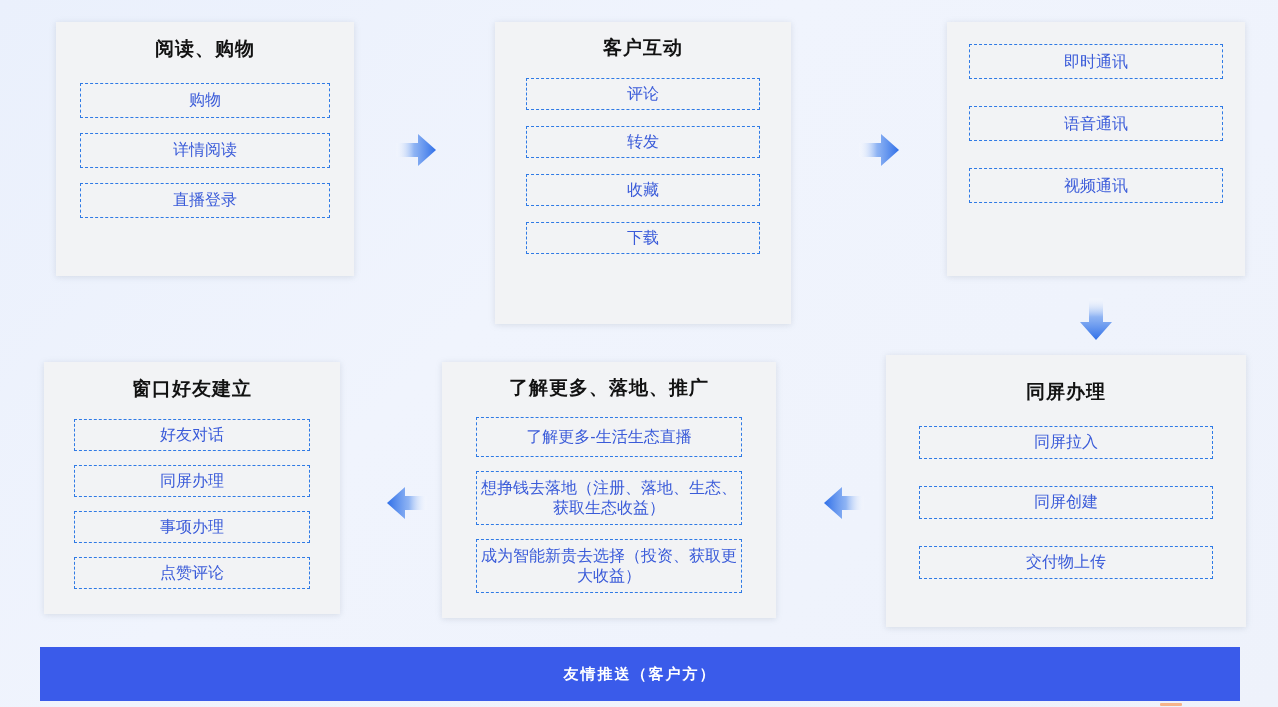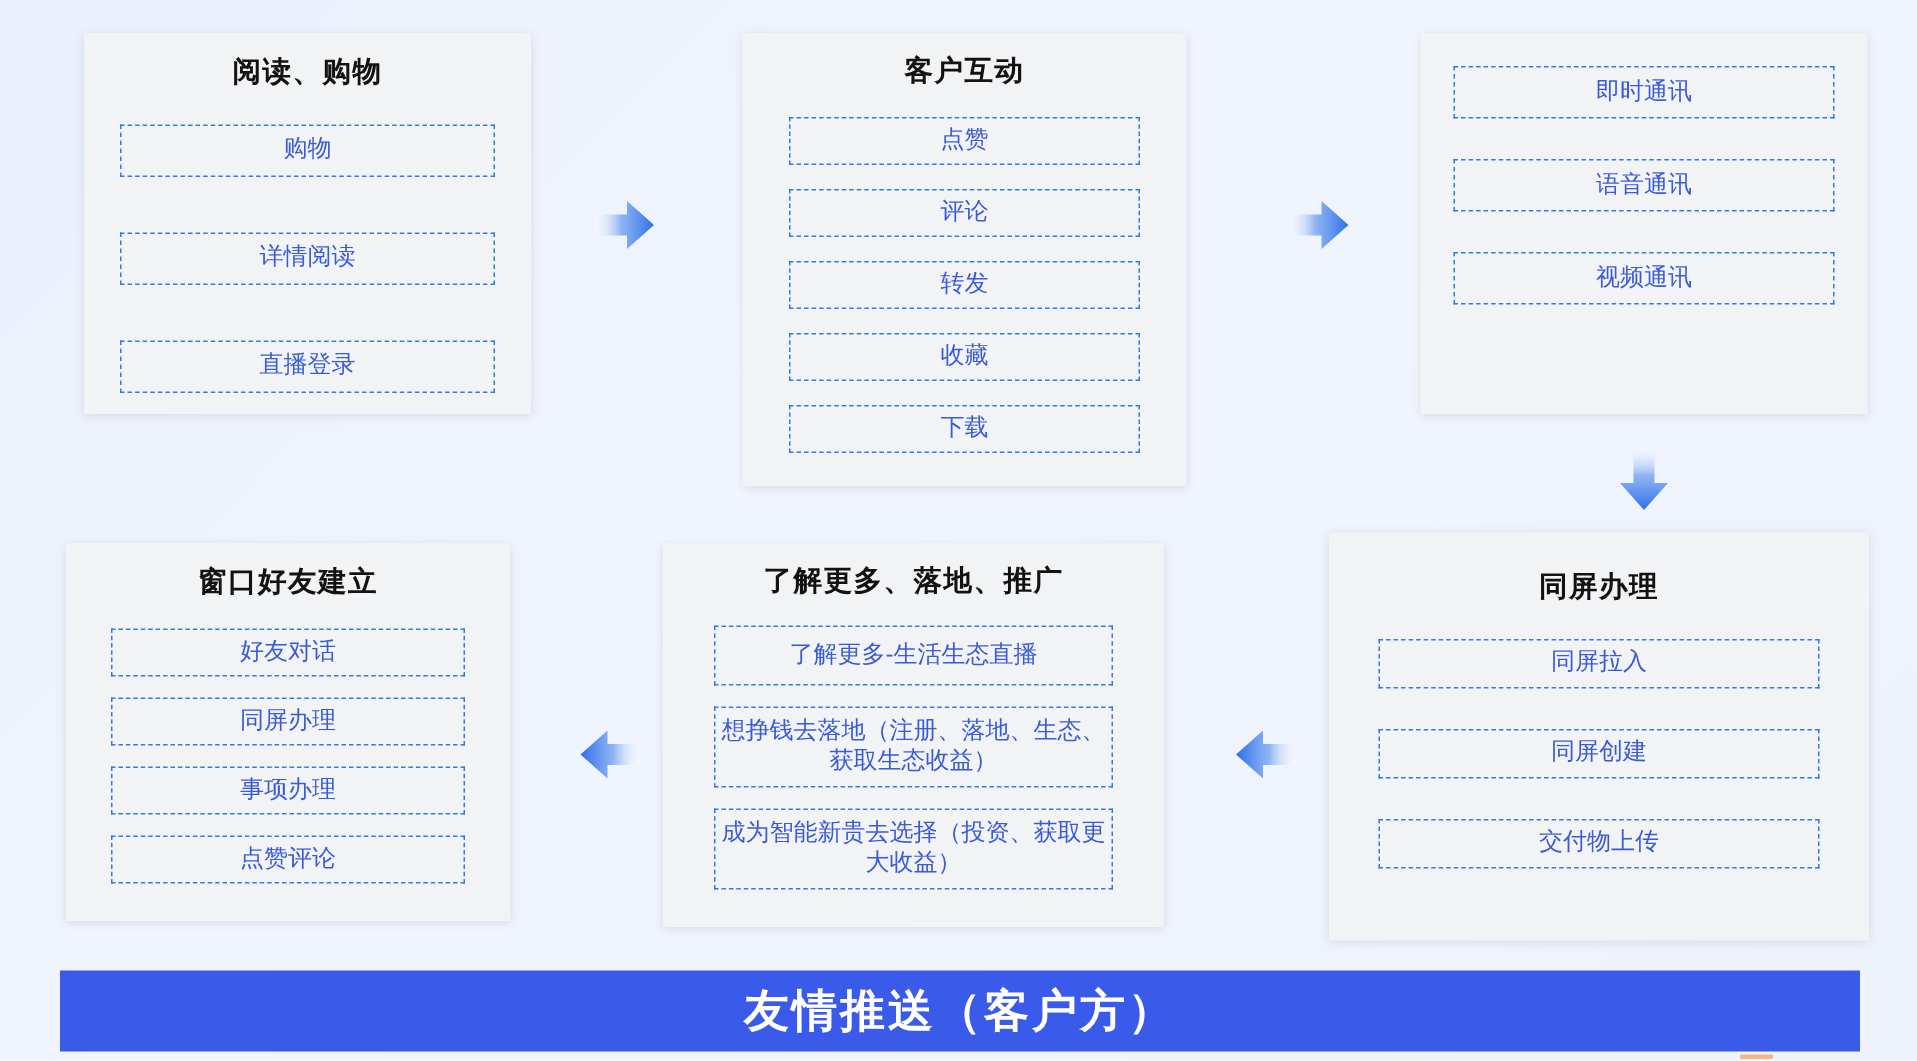--- a/index.html
+++ b/index.html
@@ -50,21 +50,21 @@
     justify-content: center;
     text-align: center;
     box-sizing: border-box;
     line-height: 1.25;
     background: transparent;
   }
 
   
   #card-read-shop { left: 56px; top: 22px; width: 298px; height: 254px; }
   #card-read-shop .card-title { margin-top: 16px; }
-  #card-read-shop .items { margin: 22px 24px 0 24px; gap: 37px; }
+  #card-read-shop .items { margin: 22px 24px 0 24px; gap: 15px; }
   #card-read-shop .item { height: 35px; }
 
   
   #card-interaction { left: 495px; top: 22px; width: 296px; height: 302px; }
   #card-interaction .card-title { margin-top: 15px; }
   #card-interaction .items { margin: 18px 31px 0 31px; gap: 16px; }
   #card-interaction .item { height: 32px; }
 
   
   #card-chat { left: 947px; top: 22px; width: 298px; height: 254px; }
@@ -104,21 +104,21 @@
     top: 647px;
     width: 1200px;
     height: 54px;
     background: #3a5bea;
     display: flex;
     align-items: center;
     justify-content: center;
   }
   #banner .banner-text {
     color: #ffffff;
-    font-size: 30px;
+    font-size: 15px;
     font-weight: bold;
     letter-spacing: 2px;
   }
 
   
   #artifact {
     position: absolute;
     left: 1160px;
     top: 703px;
     width: 22px;
@@ -137,21 +137,20 @@
     <div class="items">
       <div class="item">购物</div>
       <div class="item">详情阅读</div>
       <div class="item">直播登录</div>
     </div>
   </div>
 
   <div class="card" id="card-interaction">
     <div class="card-title">客户互动</div>
     <div class="items">
-      <div class="item">点赞</div>
       <div class="item">评论</div>
       <div class="item">转发</div>
       <div class="item">收藏</div>
       <div class="item">下载</div>
     </div>
   </div>
 
   <div class="card" id="card-chat">
     <div class="items">
       <div class="item">即时通讯</div>

